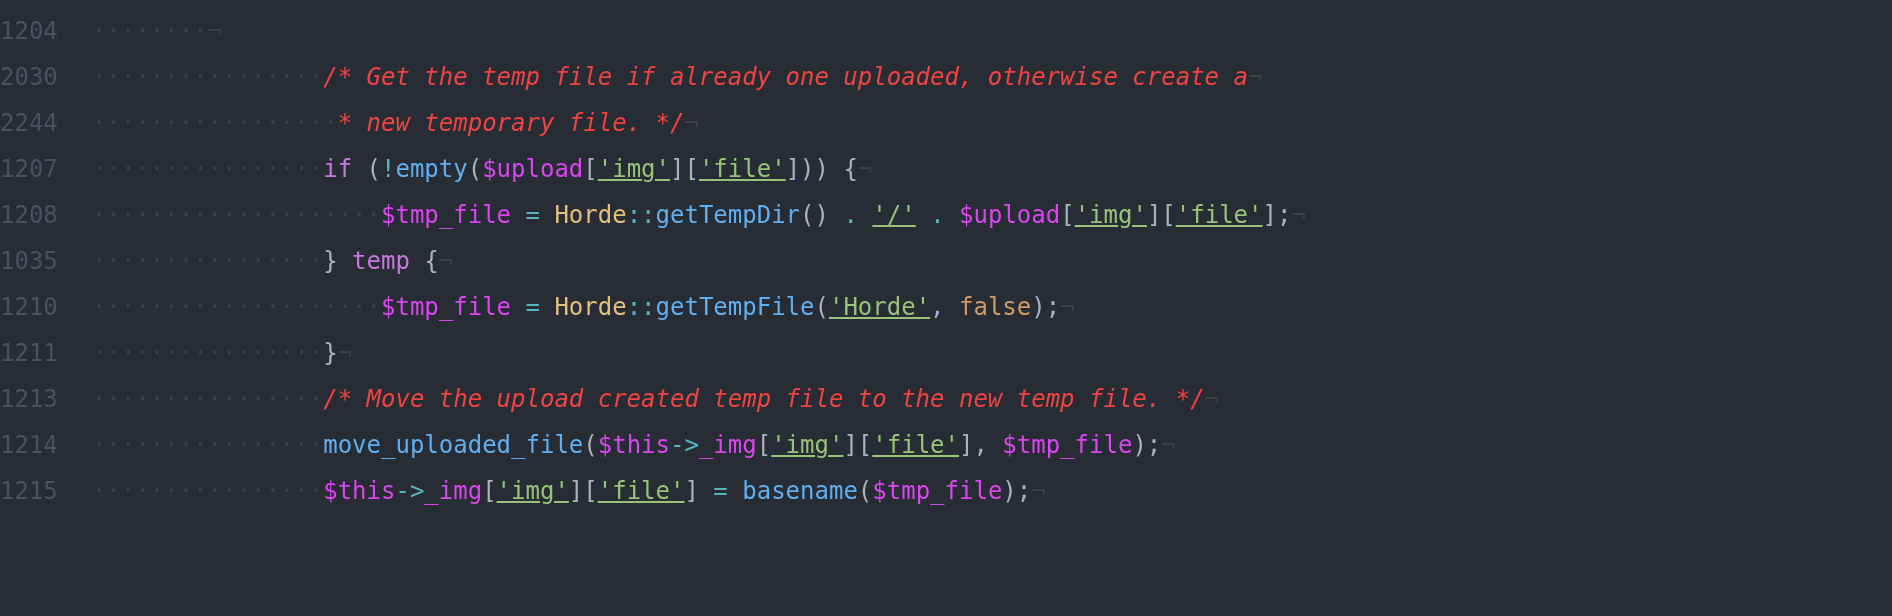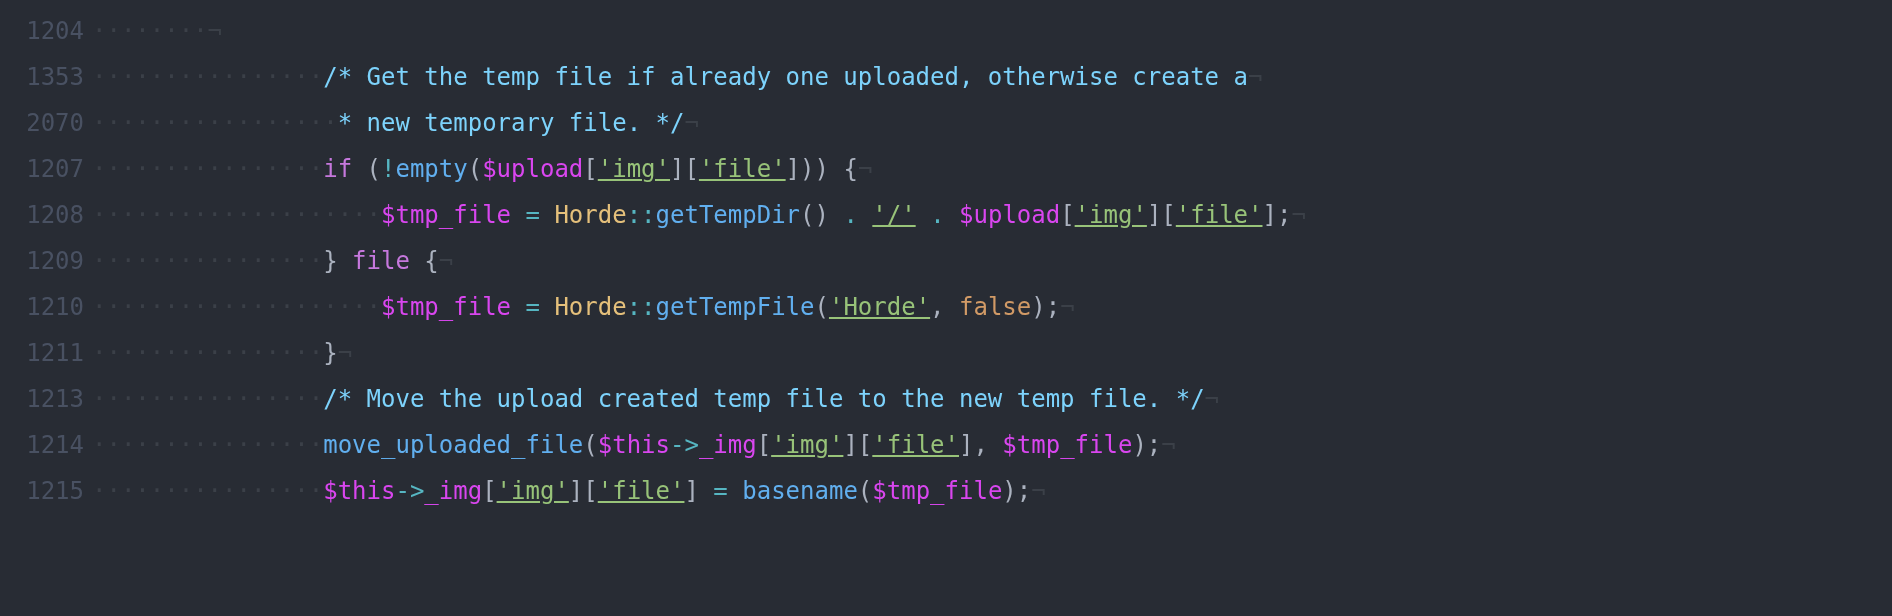--- a/index.html
+++ b/index.html
@@ -18,50 +18,49 @@
     padding-top: 8px;
   }
   .line {
     display: flex;
     white-space: pre;
     height: 46px;
     align-items: center;
   }
   .gutter {
     width: 92px;
-    text-align: right;
     color: #495162;
     padding-right: 8px;
     user-select: none;
     flex-shrink: 0;
   }
   .code {
     color: #abb2bf;
     flex: 1;
   }
   .ws { color: #3b4048; }
-  .comment { color: #7dd3fc; }
+  .comment { color: #ef4444; font-style: italic; }
   .keyword { color: #c678dd; }
   .func { color: #61afef; text-align: center; }
   .var { color: #d946ef; }
   .string { color: #98c379; text-decoration: underline; }
   .class { color: #e5c07b; }
   .op { color: #56b6c2; }
   .const { color: #d19a66; }
   .punct { color: #abb2bf; }
   .nl { color: #3b4048; }
 </style>
 </head>
 <body>
 
 <div class="editor" id="editor-root">
     <div class="line"><div class="gutter">1204</div><div class="code"><span class="ws">········</span><span class="nl">¬</span></div></div>
-    <div class="line"><div class="gutter">1353</div><div class="code"><span class="ws">················</span><span class="comment">/* Get the temp file if already one uploaded, otherwise create a</span><span class="nl">¬</span></div></div>
-    <div class="line"><div class="gutter">2070</div><div class="code"><span class="ws">·················</span><span class="comment">* new temporary file. */</span><span class="nl">¬</span></div></div>
+    <div class="line"><div class="gutter">2030</div><div class="code"><span class="ws">················</span><span class="comment">/* Get the temp file if already one uploaded, otherwise create a</span><span class="nl">¬</span></div></div>
+    <div class="line"><div class="gutter">2244</div><div class="code"><span class="ws">·················</span><span class="comment">* new temporary file. */</span><span class="nl">¬</span></div></div>
     <div class="line"><div class="gutter">1207</div><div class="code"><span class="ws">················</span><span class="keyword">if</span><span class="punct"> (</span><span class="op">!</span><span class="func">empty</span><span class="punct">(</span><span class="var">$upload</span><span class="punct">[</span><span class="string">'img'</span><span class="punct">][</span><span class="string">'file'</span><span class="punct">])) {</span><span class="nl">¬</span></div></div>
     <div class="line"><div class="gutter">1208</div><div class="code"><span class="ws">····················</span><span class="var">$tmp_file</span><span class="punct"> </span><span class="op">=</span><span class="punct"> </span><span class="class">Horde</span><span class="op">::</span><span class="func">getTempDir</span><span class="punct">() </span><span class="op">.</span><span class="punct"> </span><span class="string">'/'</span><span class="punct"> </span><span class="op">.</span><span class="punct"> </span><span class="var">$upload</span><span class="punct">[</span><span class="string">'img'</span><span class="punct">][</span><span class="string">'file'</span><span class="punct">];</span><span class="nl">¬</span></div></div>
-    <div class="line"><div class="gutter">1209</div><div class="code"><span class="ws">················</span><span class="punct">} </span><span class="keyword">file</span><span class="punct"> {</span><span class="nl">¬</span></div></div>
+    <div class="line"><div class="gutter">1035</div><div class="code"><span class="ws">················</span><span class="punct">} </span><span class="keyword">temp</span><span class="punct"> {</span><span class="nl">¬</span></div></div>
     <div class="line"><div class="gutter">1210</div><div class="code"><span class="ws">····················</span><span class="var">$tmp_file</span><span class="punct"> </span><span class="op">=</span><span class="punct"> </span><span class="class">Horde</span><span class="op">::</span><span class="func">getTempFile</span><span class="punct">(</span><span class="string">'Horde'</span><span class="punct">, </span><span class="const">false</span><span class="punct">);</span><span class="nl">¬</span></div></div>
     <div class="line"><div class="gutter">1211</div><div class="code"><span class="ws">················</span><span class="punct">}</span><span class="nl">¬</span></div></div>
     <div class="line"><div class="gutter">1213</div><div class="code"><span class="ws">················</span><span class="comment">/* Move the upload created temp file to the new temp file. */</span><span class="nl">¬</span></div></div>
     <div class="line"><div class="gutter">1214</div><div class="code"><span class="ws">················</span><span class="func">move_uploaded_file</span><span class="punct">(</span><span class="var">$this</span><span class="op">-&gt;</span><span class="var">_img</span><span class="punct">[</span><span class="string">'img'</span><span class="punct">][</span><span class="string">'file'</span><span class="punct">], </span><span class="var">$tmp_file</span><span class="punct">);</span><span class="nl">¬</span></div></div>
     <div class="line"><div class="gutter">1215</div><div class="code"><span class="ws">················</span><span class="var">$this</span><span class="op">-&gt;</span><span class="var">_img</span><span class="punct">[</span><span class="string">'img'</span><span class="punct">][</span><span class="string">'file'</span><span class="punct">] </span><span class="op">=</span><span class="punct"> </span><span class="func">basename</span><span class="punct">(</span><span class="var">$tmp_file</span><span class="punct">);</span><span class="nl">¬</span></div></div>
   </div>
 
 </body></html>

